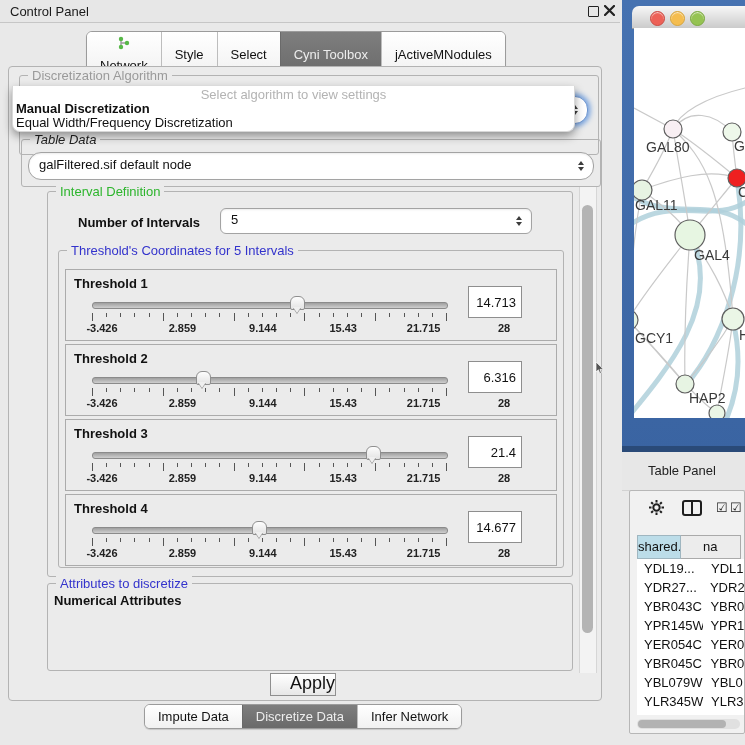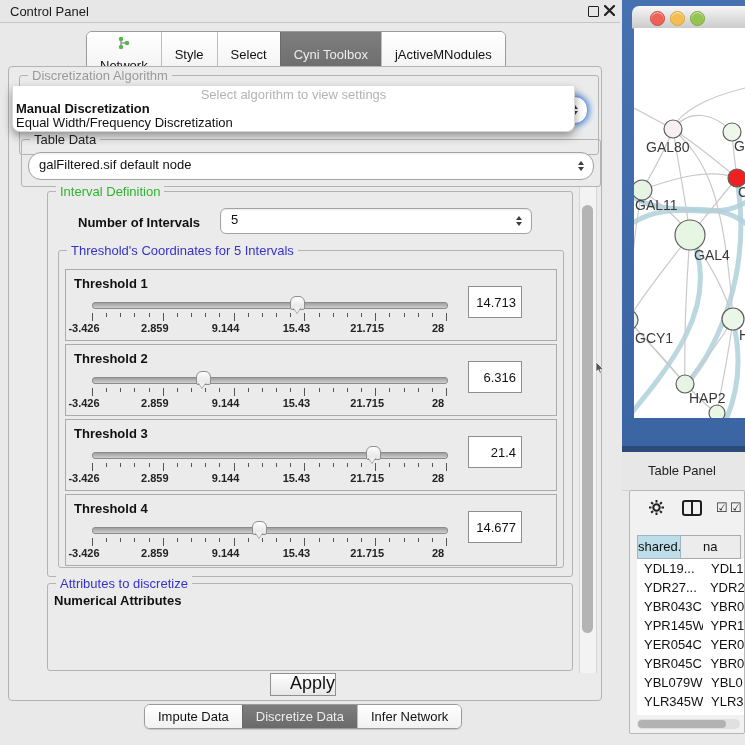--- a/index.html
+++ b/index.html
@@ -47,21 +47,21 @@
   #sliders{position:absolute;left:6px;top:18px;width:492px;}
   .thr-panel{position:relative;width:490px;height:70px;border:1px solid #ababab;background:#ebebeb;margin-bottom:3px;}
   .thr-label{position:absolute;left:8px;top:6px;font-weight:bold;font-size:13px;}
   .trackline{position:absolute;left:26px;top:32px;width:354px;height:5px;border-radius:3px;background:linear-gradient(#9f9f9f,#cfcfcf);border:1px solid #8b8b8b;}
   .thumb{position:absolute;top:-7px;width:13px;height:12px;background:linear-gradient(#fdfdfd,#e3e3e3);border:1px solid #8f8f8f;border-radius:6px 6px 2px 2px;}
   .thumb::after{content:"";position:absolute;left:1.5px;top:10px;width:0;height:0;border-left:4.5px solid transparent;border-right:4.5px solid transparent;border-top:6px solid #efefef;filter:drop-shadow(0 1px 0 #8f8f8f);}
   .ticks{position:absolute;left:26px;top:43px;width:354px;height:9px;}
   .tick{position:absolute;top:0;width:1px;background:#555;}
   .tick.minor{height:4px;}
   .tick.major{height:8px;}
-  .ticklabels{position:absolute;left:18px;top:52px;width:354px;height:12px;}
+  .ticklabels{position:absolute;left:36px;top:52px;width:354px;height:12px;padding-left:48px;}
   .ticklab{position:absolute;transform:translateX(-50%);font-size:11px;font-weight:bold;color:#222;white-space:nowrap;}
   .thr-value{position:absolute;left:402px;top:16px;width:54px;height:32px;background:#fff;border:1px solid #8e8e8e;font-size:13px;line-height:32px;text-align:right;padding-right:5px;box-sizing:border-box;}
 
   #attr-group{left:38px;top:516px;width:524px;height:86px;}
   #attr-header{position:absolute;left:6px;top:9px;font-weight:bold;font-size:13px;}
   #attr-list{position:absolute;left:14px;top:28px;width:482px;height:54px;background:#fff;border:1px solid #b9b9b9;overflow:hidden;}
   .attr-item{height:17px;line-height:17px;padding-left:16px;font-size:13px;}
   #attr-sb{position:absolute;right:2px;top:2px;width:9px;height:46px;background:#b9b9b9;border-radius:5px;}
 
   #apply-btn{position:absolute;left:261px;top:606px;width:64px;height:21px;background:linear-gradient(#ffffff,#e7e7e7);border:1px solid #8f8f8f;border-radius:0;font-size:18px;text-align:right;line-height:19px;}
@@ -153,21 +153,21 @@
         <span class="gtitle gray">Discretization Algorithm</span>
         <div id="disc-combo" class="combo focus">
           <span class="stepper">
               <span class="arr-up"></span>
               <span class="arr-dn"></span>
             </span>
         </div>
       </div>
 
       <div id="td-group" class="group">
-        <span class="gtitle bold" style="font-weight:normal;color:#222;">Table Data</span>
+        <span class="gtitle bold" style="font-weight:normal;color:#222;font-style:italic;">Table Data</span>
         <div id="td-combo" class="combo">
           <span>galFiltered.sif default node</span>
           <span class="stepper">
               <span class="arr-up"></span>
               <span class="arr-dn"></span>
             </span>
         </div>
       </div>
 
       <div id="interval-group" class="group">

